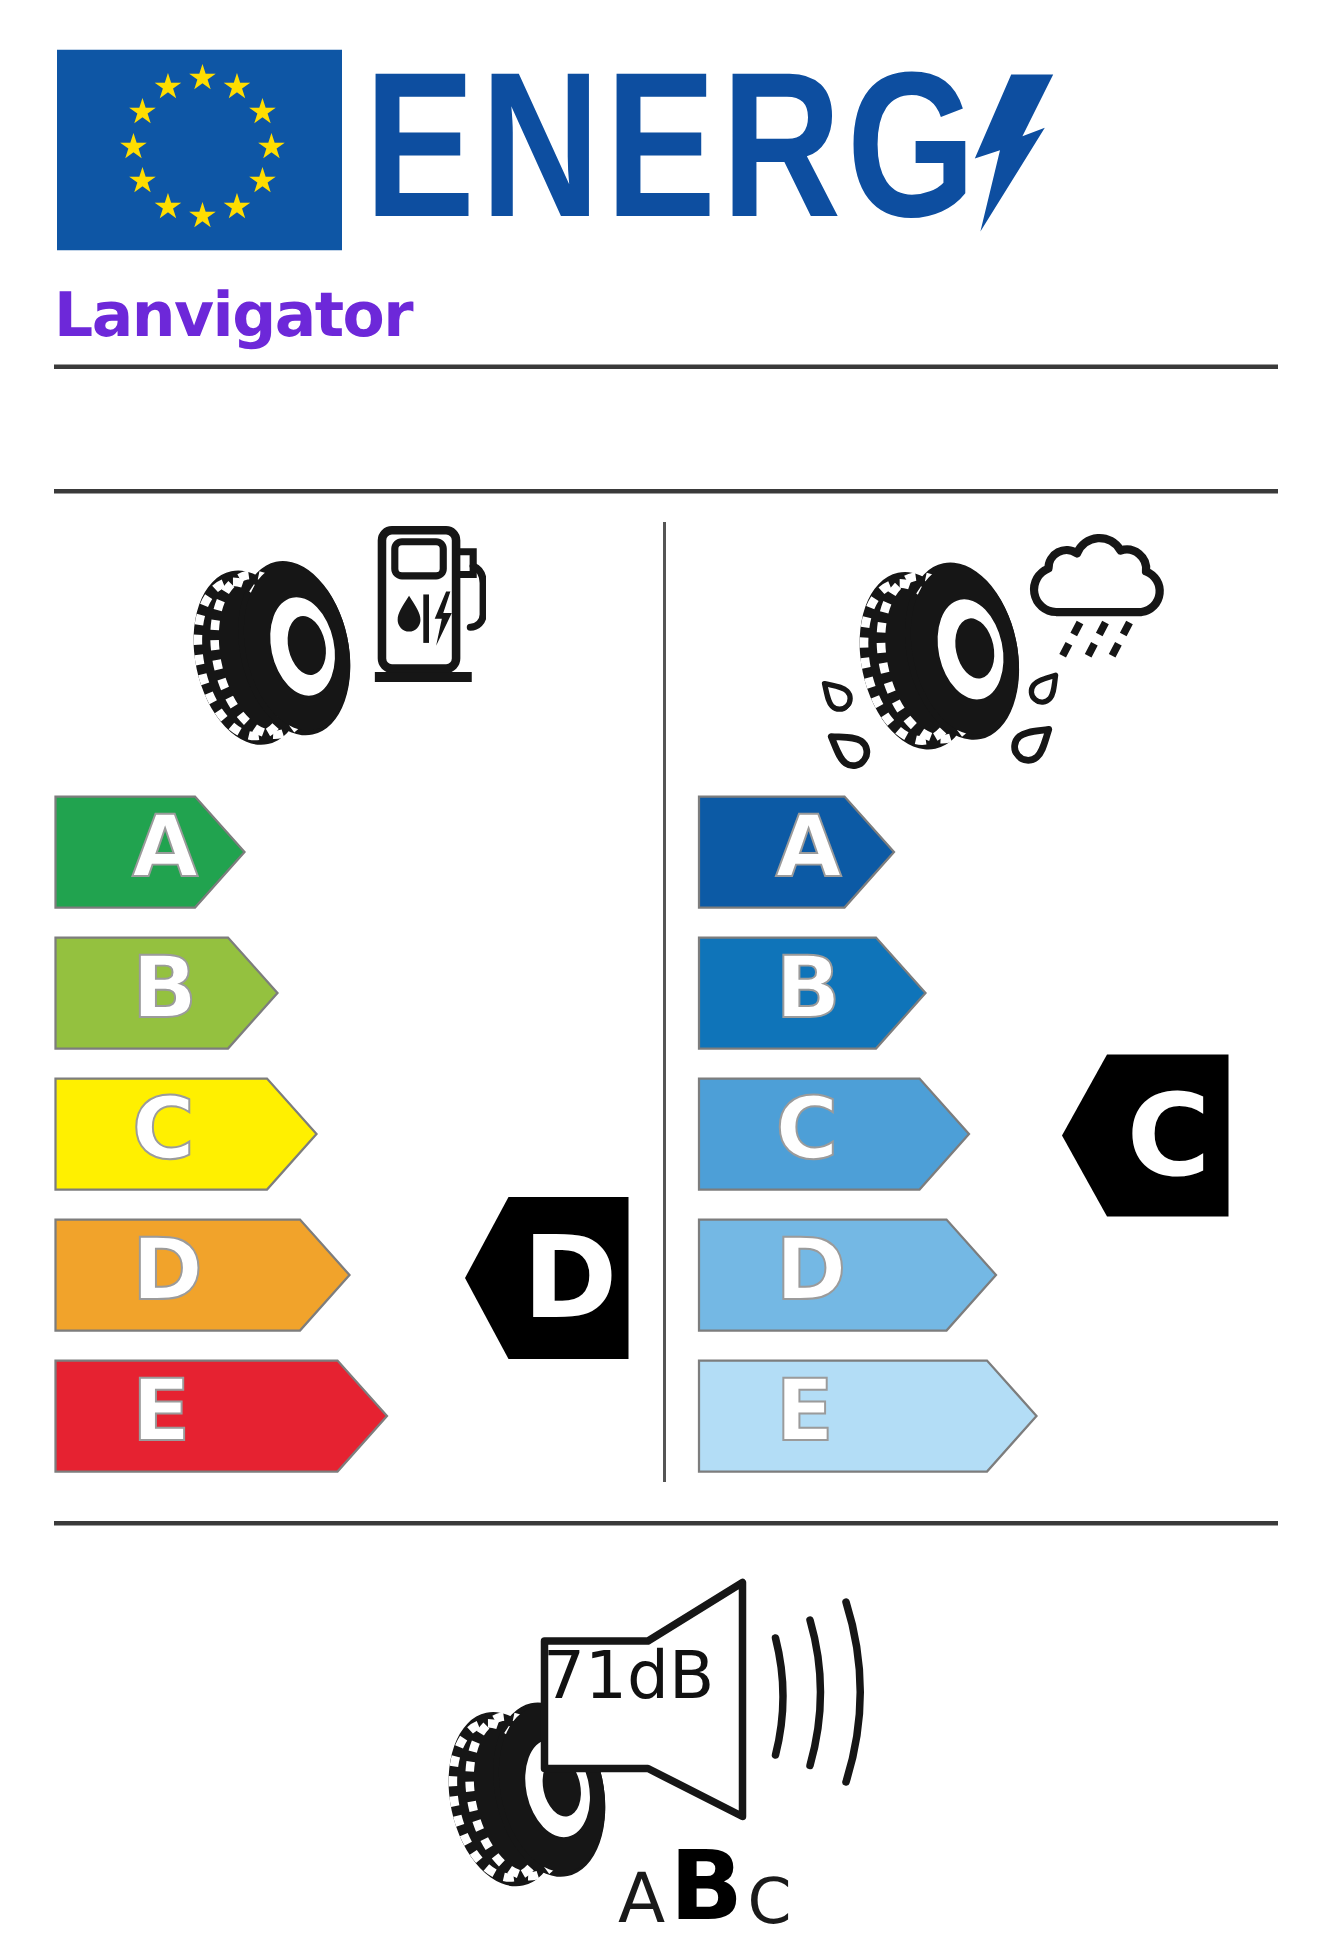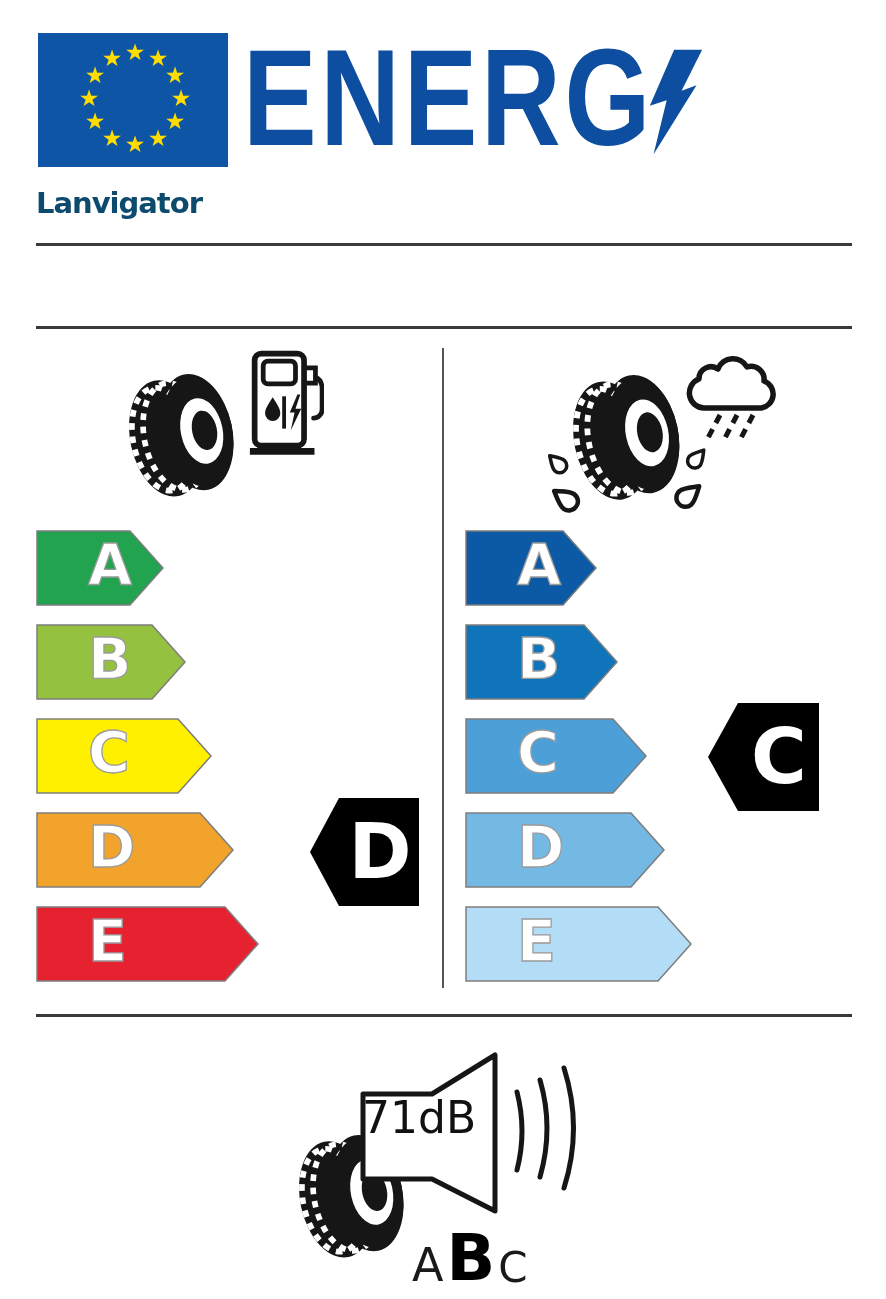--- a/index.html
+++ b/index.html
@@ -15,21 +15,21 @@
   .star{
     position:absolute; width:24px; height:24px; line-height:24px; text-align:center;
     font-size:23px; color:#FFDD00;
   }
   #energ-text{
     left:243px; top:28px; font-size:120px; font-weight:bold; line-height:1;
     color:#0D4EA0; letter-spacing:4px; transform:scale(0.92,1.15); transform-origin:top left;
     font-family:"Liberation Sans","DejaVu Sans",sans-serif; white-space:nowrap;
   }
   #bolt{left:648px; top:46px;}
-  #brand{left:36px; top:186px; font-size:29px; font-weight:bold; color:#0c4a6e; letter-spacing:-1px;}
+  #brand{left:36px; top:186px; font-size:41px; font-weight:bold; color:#6d28d9; letter-spacing:-1px;}
 
   .rule{left:36px; width:816px; height:3px; background:#3a3a3a;}
   #rule-top{top:243px;}
   #rule-mid{top:326px;}
   #rule-bottom{top:1014px;}
   #vdivider{left:442px; top:348px; width:2px; height:640px; background:#555;}
 
   
   #fuel-tire{left:128px; top:363px;}
   #fuel-pump{left:248px; top:348px;}

